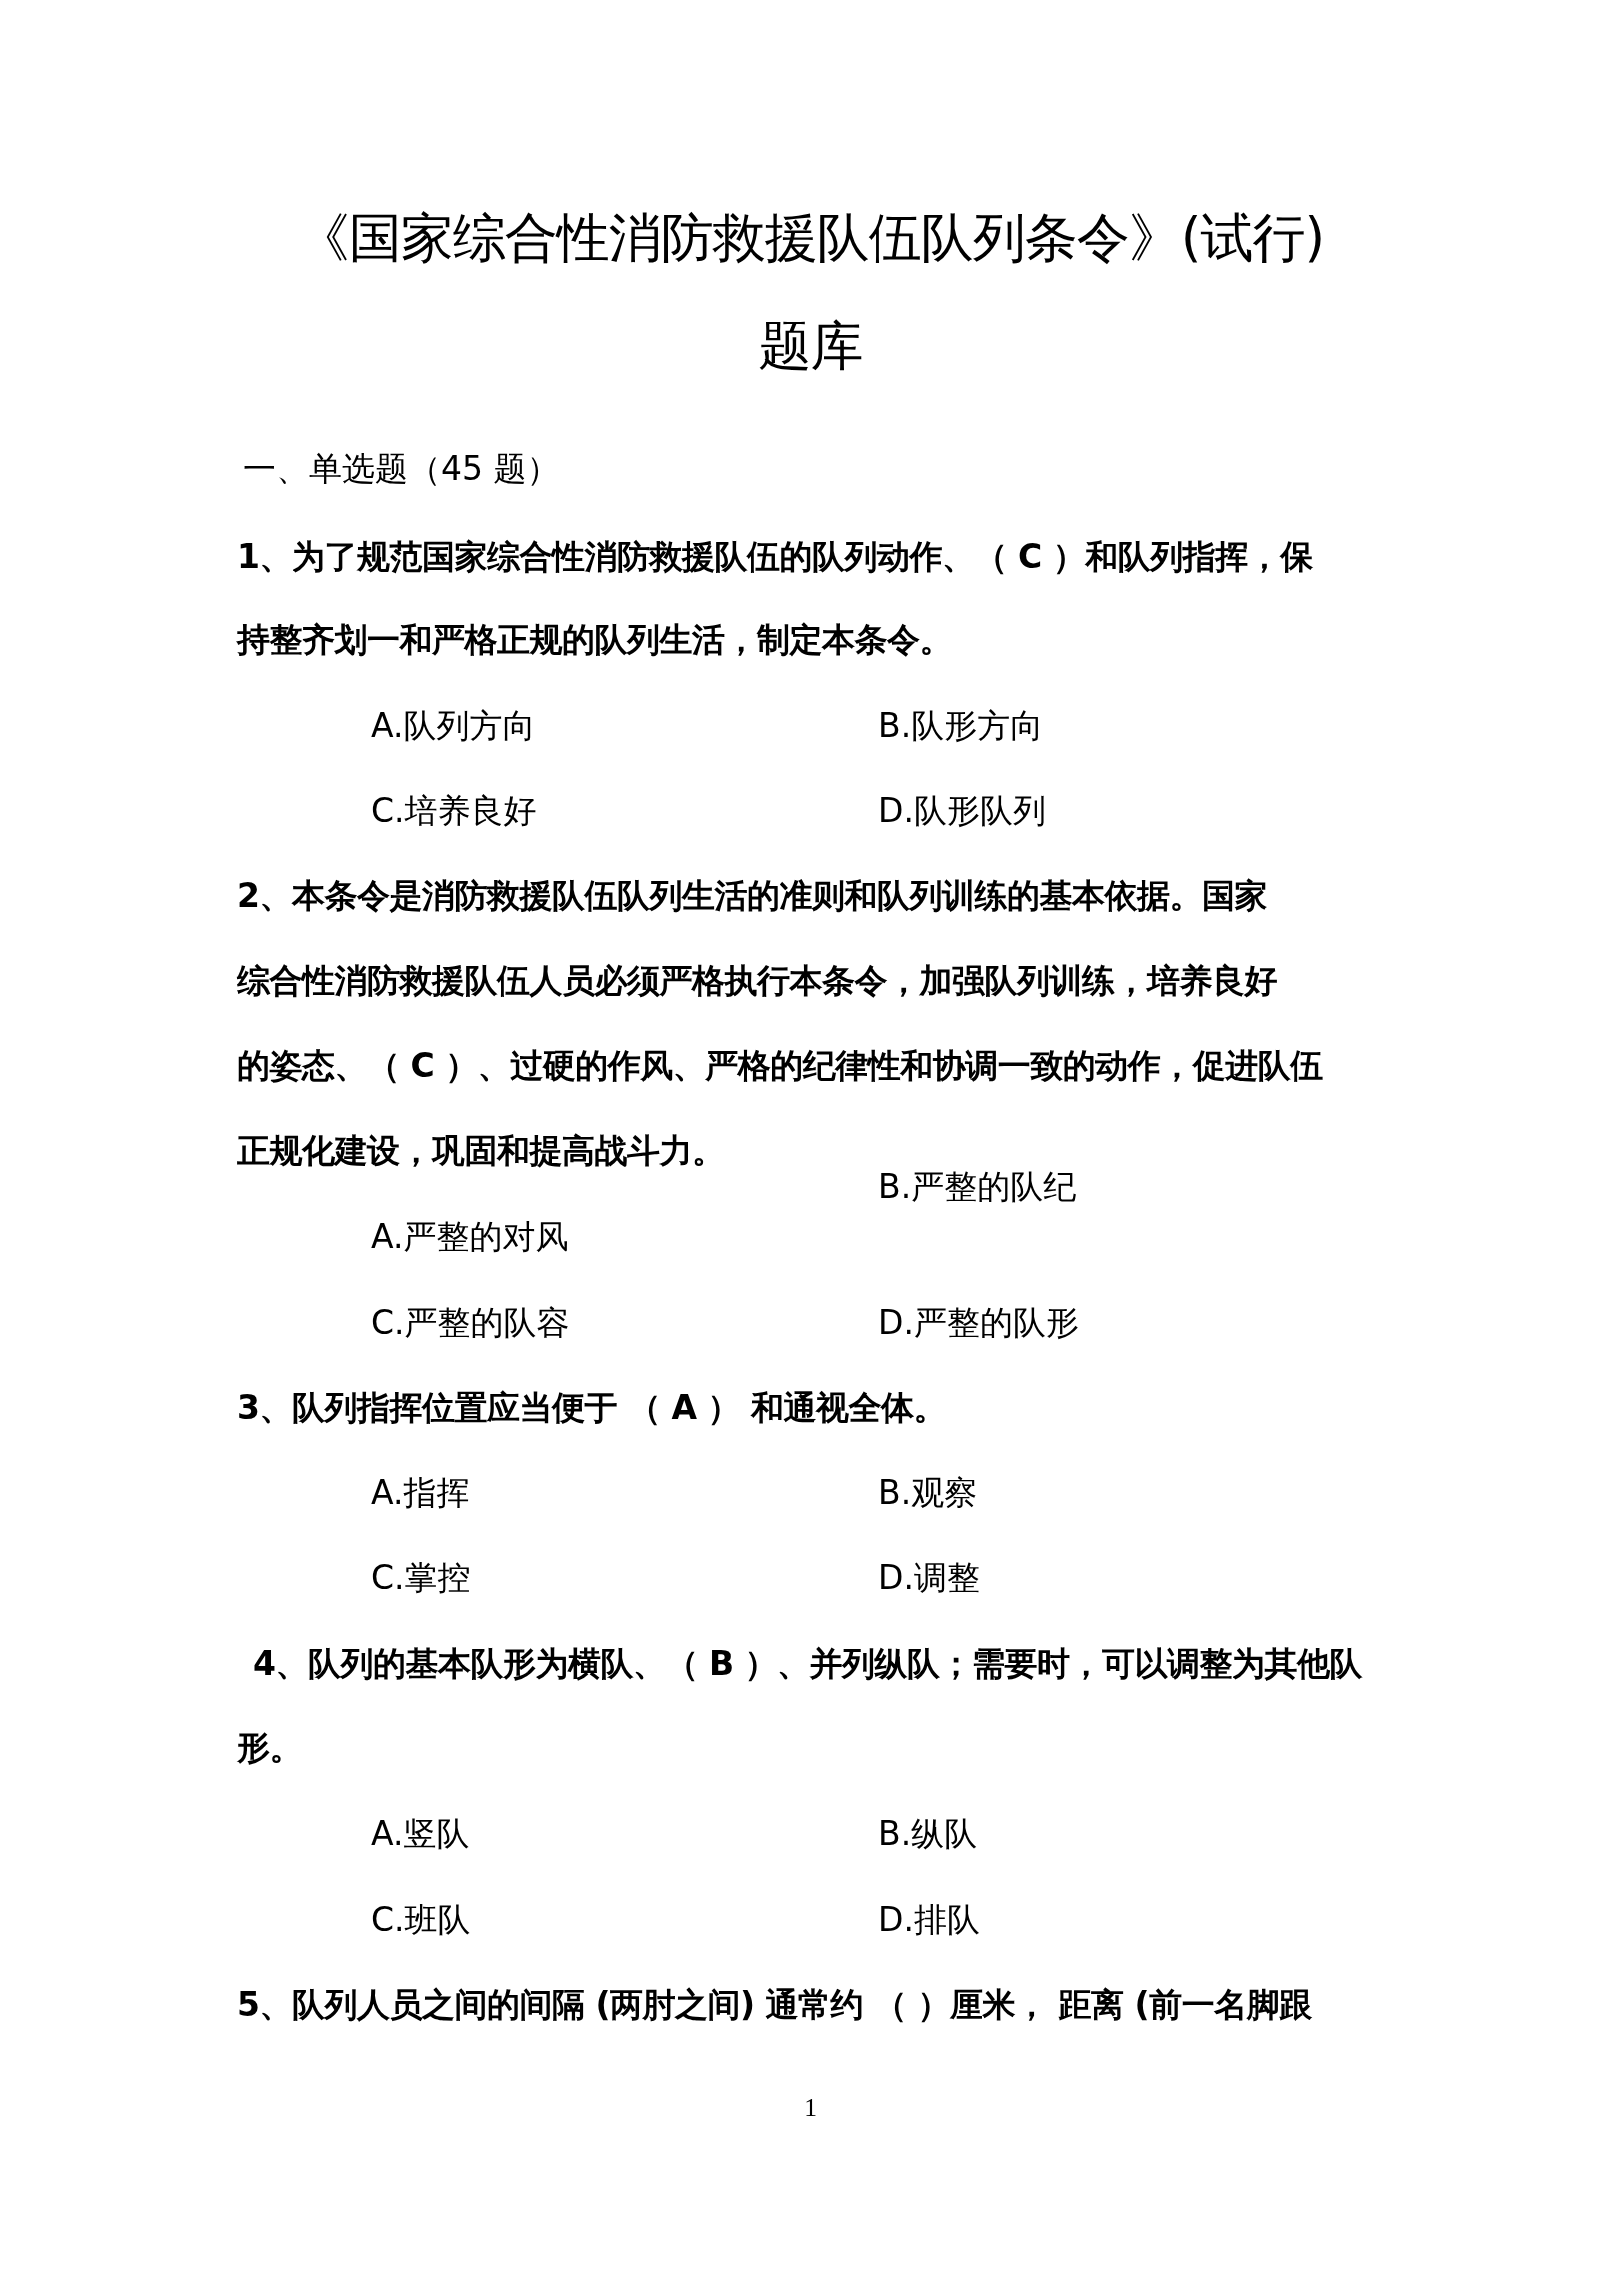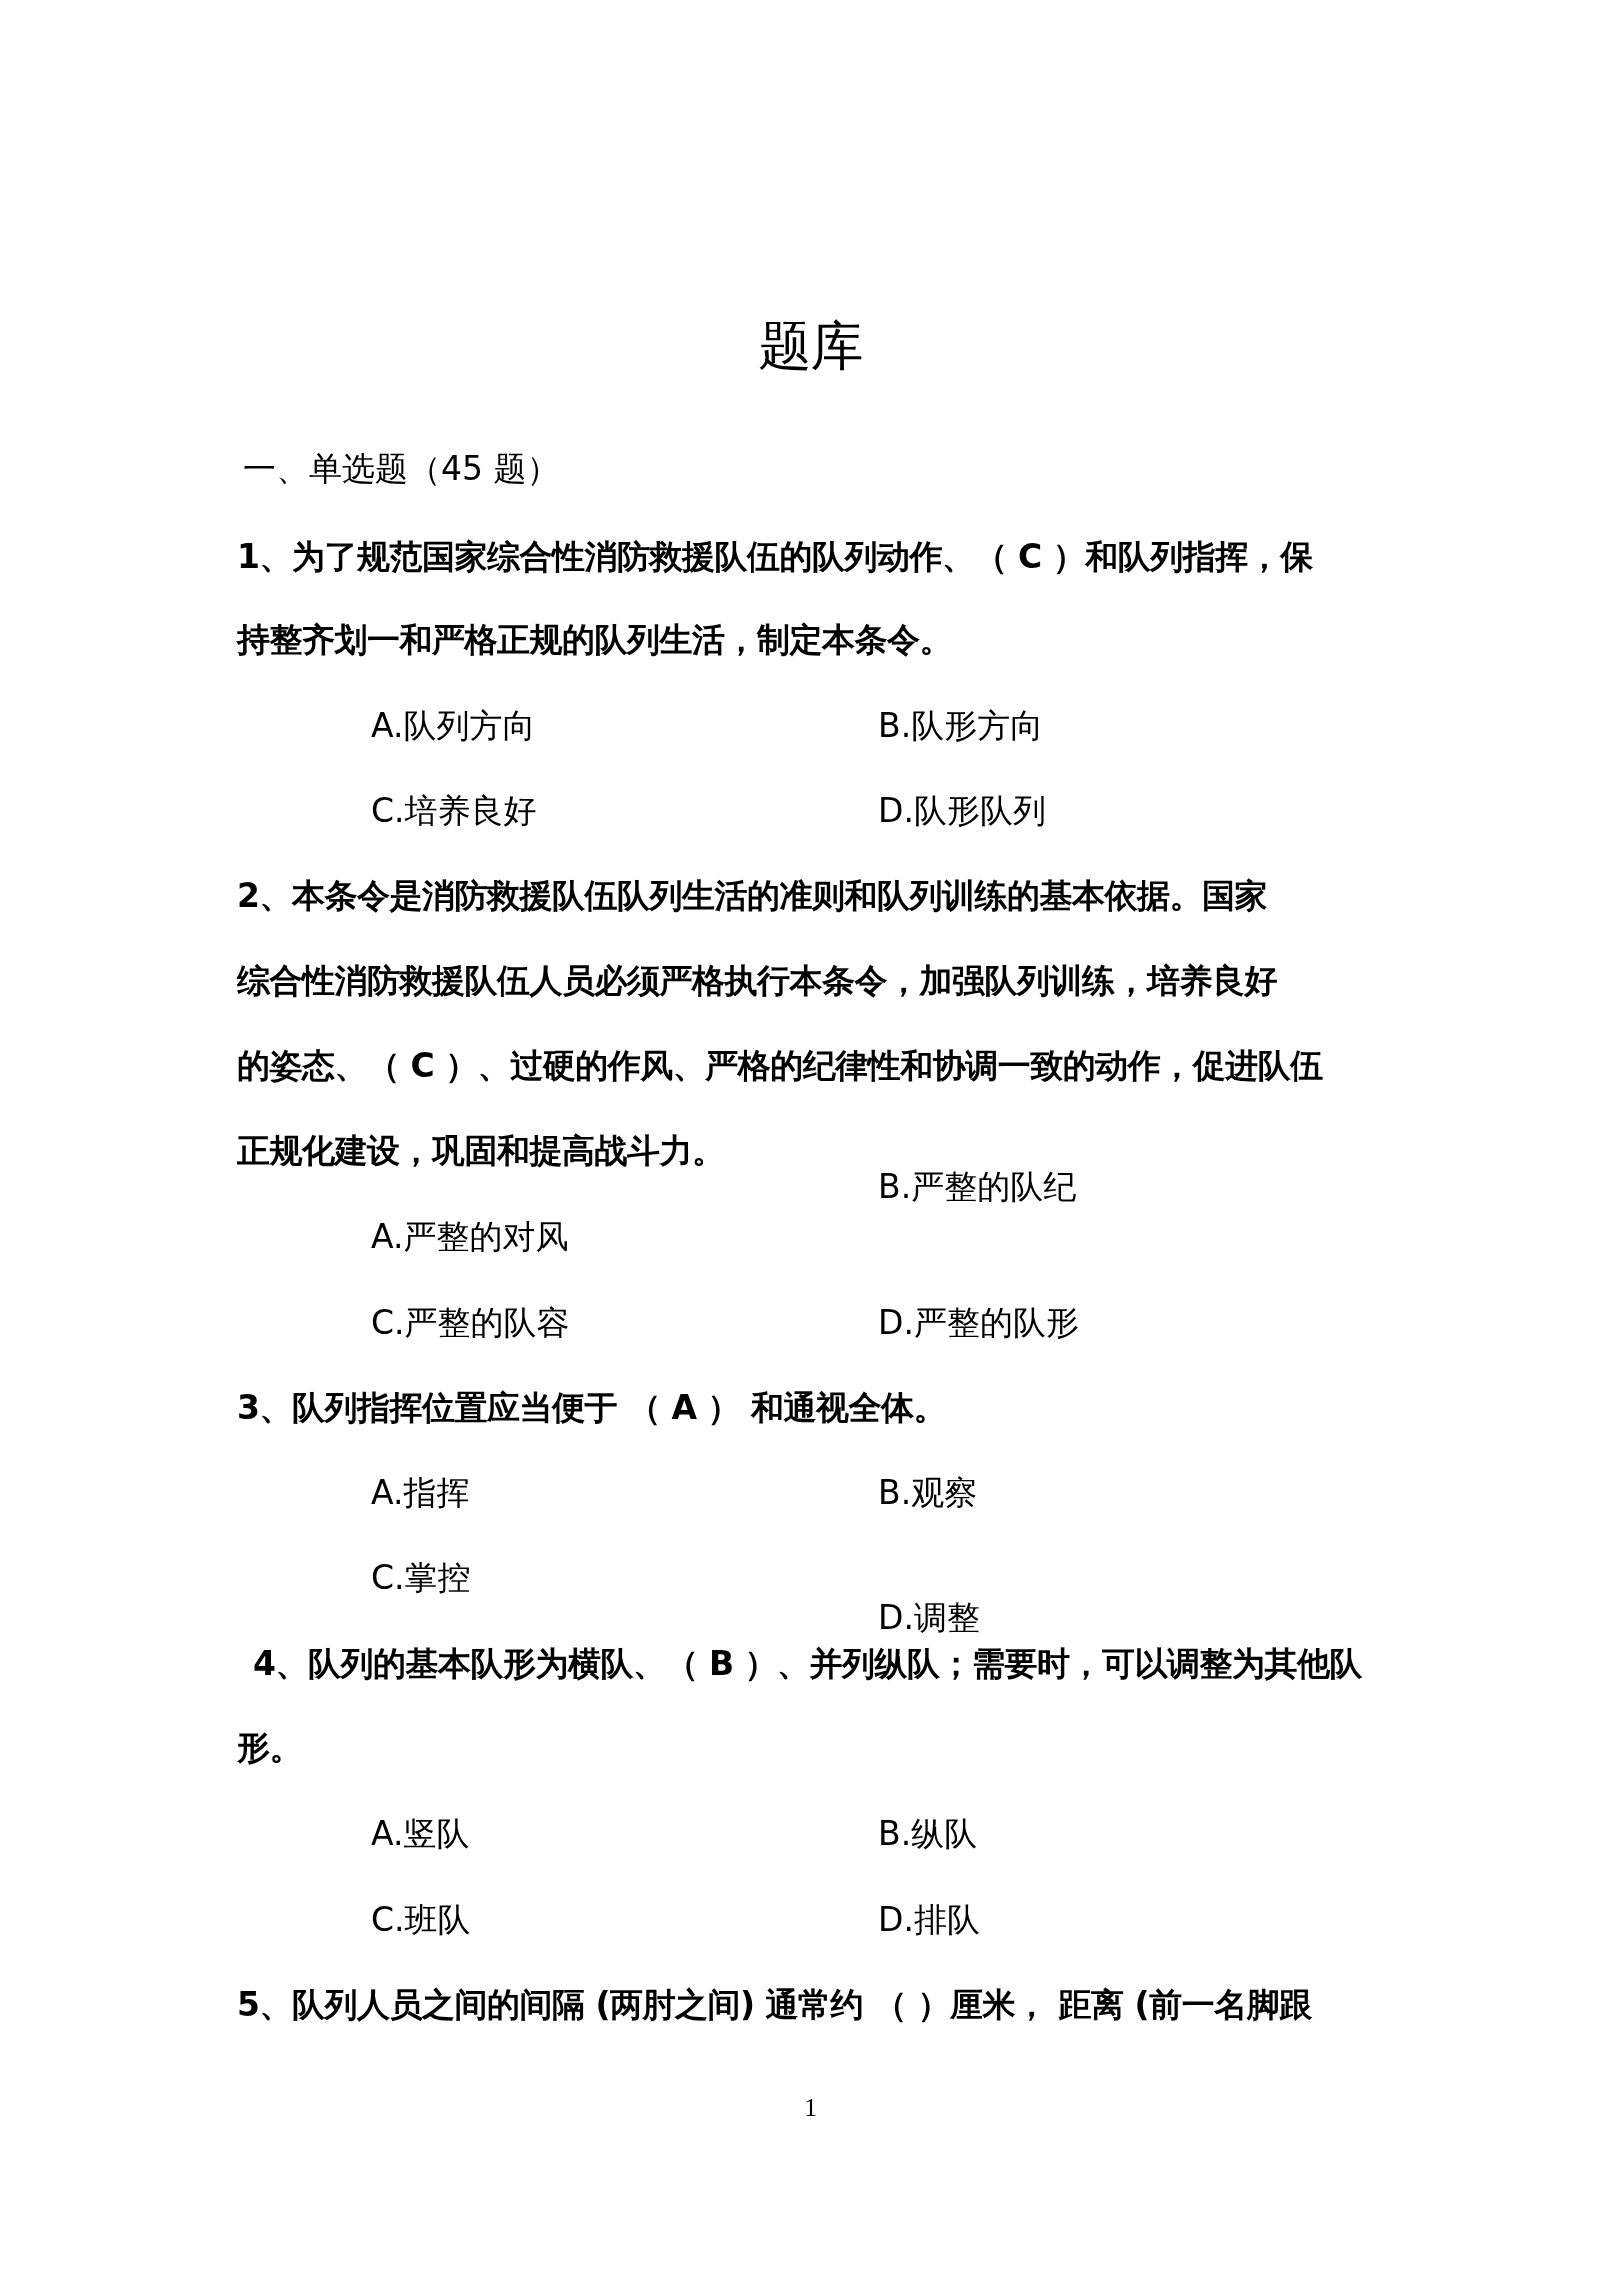--- a/index.html
+++ b/index.html
@@ -13,20 +13,21 @@
     .opt { position: absolute; font-size: 33px; line-height: 39px; white-space: nowrap; }
     .opt.colA { left: 349px; margin-left: 22px; }
     .opt.colB { left: 878px; }
     .pagenum { position: absolute; top: 2093px; left: 0; width: 1621px; text-align: center; font-family: "Liberation Serif", serif; font-size: 25.5px; }
   </style>
 </head>
 <body>
 
 <div class="page">
 
+  <div class="title l1">《国家综合性消防救援队伍队列条令》(试行)</div>
   <div class="title l2">题库</div>
 
   <div class="section">一、单选题（45 题）</div>
 
   <div>
     <div class="q" style="top:537px;">1、为了规范国家综合性消防救援队伍的队列动作、（ C ）和队列指挥，保</div>
     <div class="q" style="top:620px;">持整齐划一和严格正规的队列生活，制定本条令。</div>
     <div class="opt colA" style="top:706px;">A.队列方向</div>
     <div class="opt colB" style="top:706px;">B.队形方向</div>
     <div class="opt colA" style="top:791px;">C.培养良好</div>
@@ -42,21 +43,21 @@
     <div class="opt colB" style="top:1167px;">B.严整的队纪</div>
     <div class="opt colA" style="top:1303px;">C.严整的队容</div>
     <div class="opt colB" style="top:1303px;text-align:center;">D.严整的队形</div>
   </div>
 
   <div>
     <div class="q" style="top:1388px;">3、队列指挥位置应当便于 （ A ） 和通视全体。</div>
     <div class="opt colA" style="top:1473px;">A.指挥</div>
     <div class="opt colB" style="top:1473px;">B.观察</div>
     <div class="opt colA" style="top:1558px;">C.掌控</div>
-    <div class="opt colB" style="top:1558px;margin-top:40px;">D.调整</div>
+    <div class="opt colB" style="top:1558px;">D.调整</div>
   </div>
 
   <div>
     <div class="q" style="top:1644px;margin-left:16px;">4、队列的基本队形为横队、（ B ）、并列纵队；需要时，可以调整为其他队</div>
     <div class="q" style="top:1728px;">形。</div>
     <div class="opt colA" style="top:1814px;">A.竖队</div>
     <div class="opt colB" style="top:1814px;">B.纵队</div>
     <div class="opt colA" style="top:1900px;">C.班队</div>
     <div class="opt colB" style="top:1900px;">D.排队</div>
   </div>

